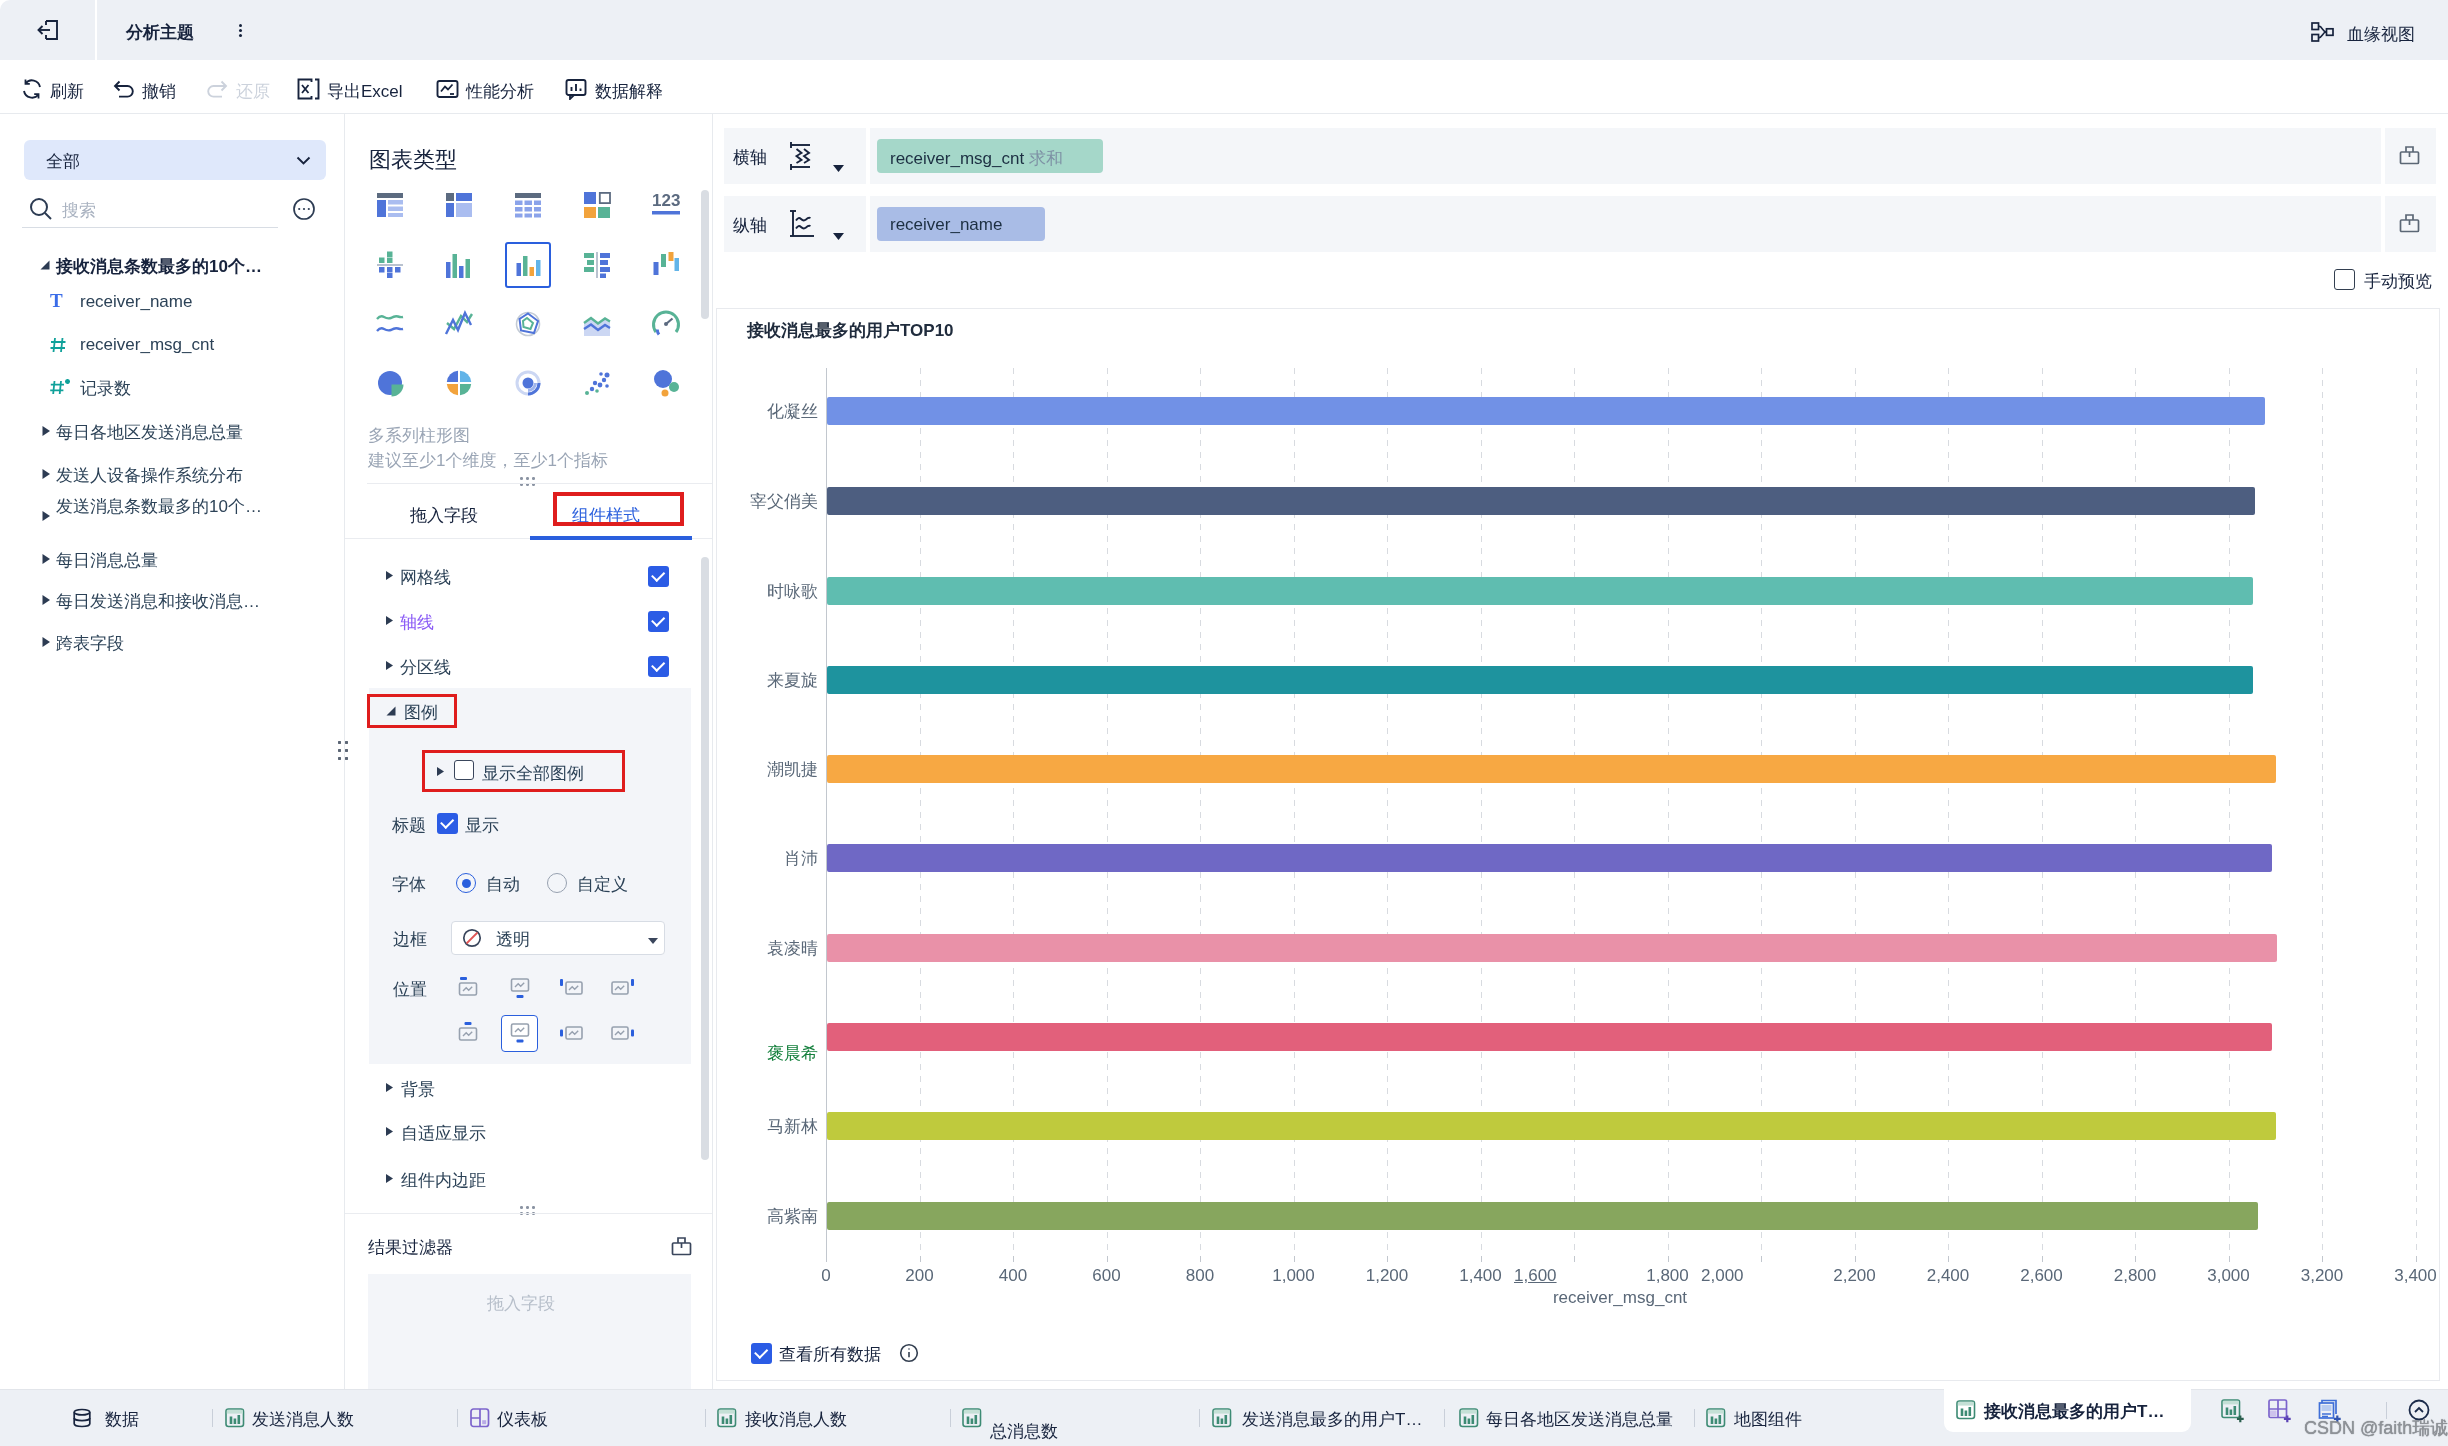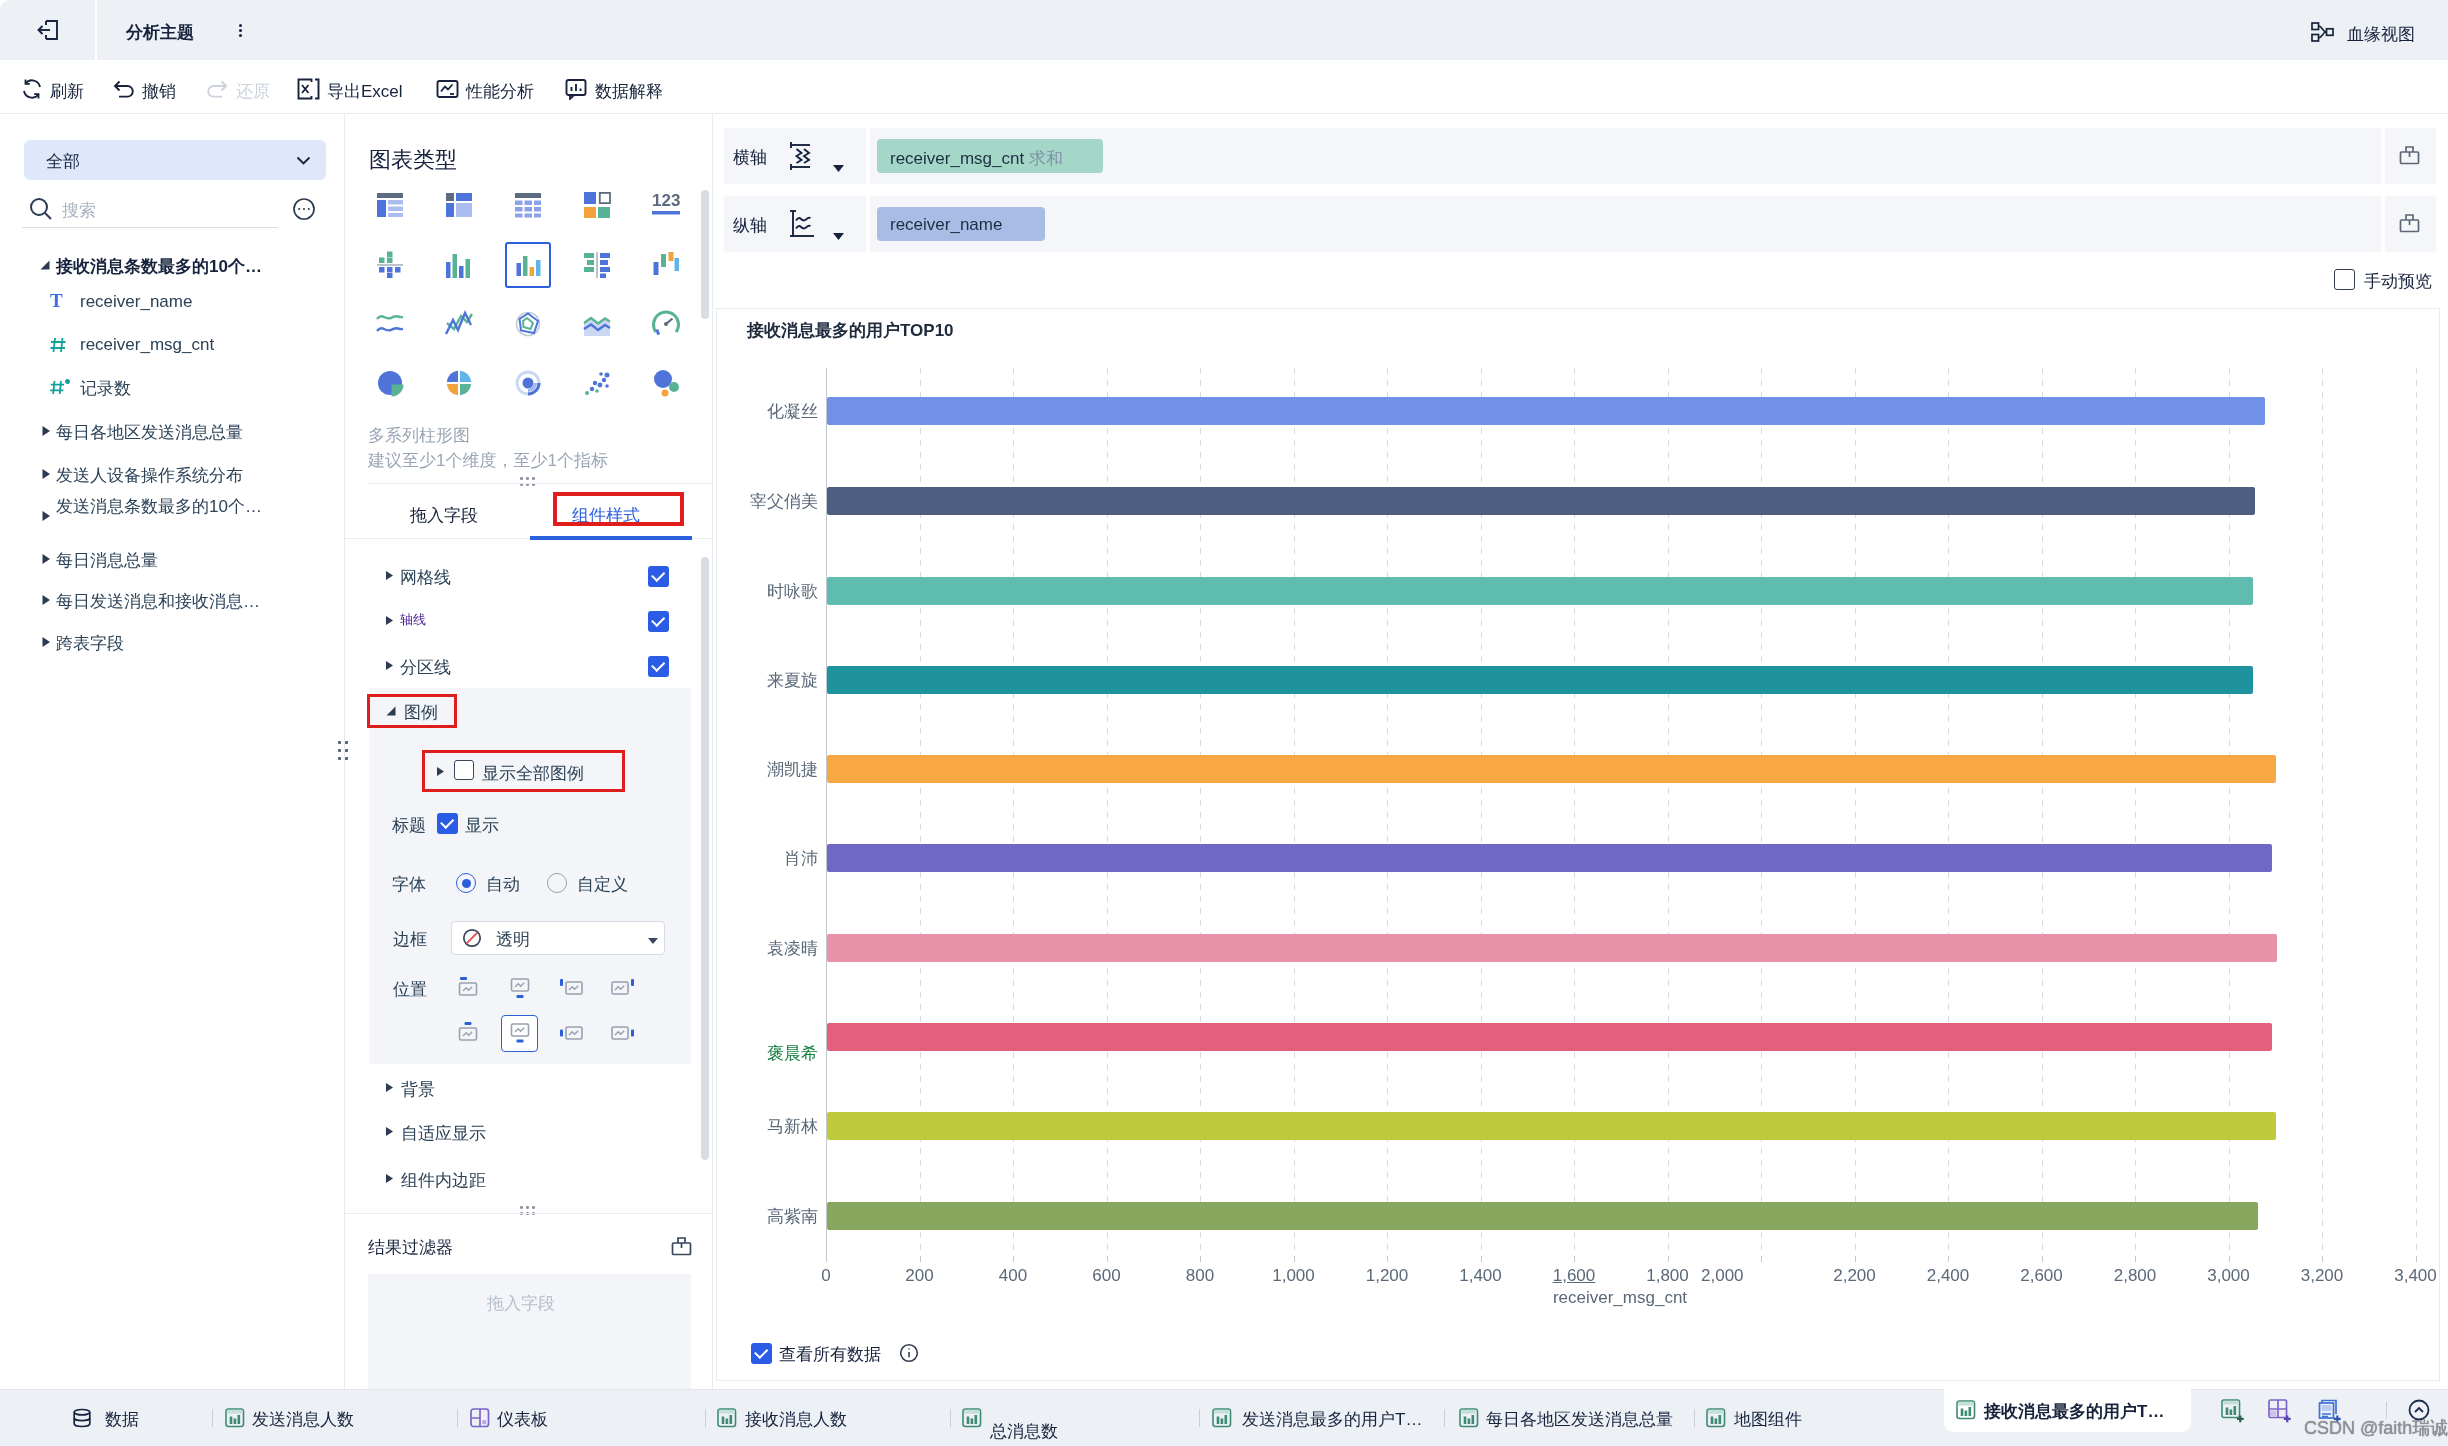--- a/index.html
+++ b/index.html
@@ -287,21 +287,21 @@
 <div class="abs" style="left:530px;top:536px;width:162px;height:3.5px;background:#2a5fdd;"></div>
 
 <svg class="abs" style="left:385px;top:570px;" width="9" height="11" viewBox="0 0 9 11">
     <polygon points="1,1 8,5.5 1,10" fill="#2c3b52"></polygon>
   </svg>
 <div class="txt" style="left:400px;top:566px;font-size:17px;color:#2c4257;">网格线</div>
 <div class="abs chk" style="left:648px;top:566px;"></div>
 <svg class="abs" style="left:385px;top:615px;" width="9" height="11" viewBox="0 0 9 11">
     <polygon points="1,1 8,5.5 1,10" fill="#2c3b52"></polygon>
   </svg>
-<div class="txt" style="left:400px;top:611px;font-size:13px;color:#4c1d95;">轴线</div>
+<div class="txt" style="left:400px;top:611px;font-size:17px;color:#8b5cf6;">轴线</div>
 <div class="abs chk" style="left:648px;top:611px;"></div>
 <svg class="abs" style="left:385px;top:660px;" width="9" height="11" viewBox="0 0 9 11">
     <polygon points="1,1 8,5.5 1,10" fill="#2c3b52"></polygon>
   </svg>
 <div class="txt" style="left:400px;top:656px;font-size:17px;color:#2c4257;">分区线</div>
 <div class="abs chk" style="left:648px;top:656px;"></div>
 
 <div class="abs" style="left:369px;top:688px;width:322px;height:376px;background:#f3f5f9;"></div>
 <svg class="abs" style="left:385px;top:705px;" width="12" height="12" viewBox="0 0 12 12">
     <polygon points="10.5,1.5 10.5,10.5 1.5,10.5" fill="#2c3b52"></polygon>
@@ -515,21 +515,21 @@
 <div class="abs" style="left:827px;top:1202px;width:1431px;height:28px;background:#87a65e;border-radius:2px;"></div>
 <div class="txt" style="left:658px;top:1205px;width:160px;text-align:right;font-size:17px;color:#5a6878;">高紫南</div>
 <div class="txt" style="left:766.0px;top:1266px;width:120px;text-align:center;font-size:17px;color:#5a6878;">0</div>
 <div class="txt" style="left:859.5px;top:1266px;width:120px;text-align:center;font-size:17px;color:#5a6878;">200</div>
 <div class="txt" style="left:953.0px;top:1266px;width:120px;text-align:center;font-size:17px;color:#5a6878;">400</div>
 <div class="txt" style="left:1046.5px;top:1266px;width:120px;text-align:center;font-size:17px;color:#5a6878;">600</div>
 <div class="txt" style="left:1140.0px;top:1266px;width:120px;text-align:center;font-size:17px;color:#5a6878;">800</div>
 <div class="txt" style="left:1233.5px;top:1266px;width:120px;text-align:center;font-size:17px;color:#5a6878;">1,000</div>
 <div class="txt" style="left:1327.0px;top:1266px;width:120px;text-align:center;font-size:17px;color:#5a6878;">1,200</div>
 <div class="txt" style="left:1420.5px;top:1266px;width:120px;text-align:center;font-size:17px;color:#5a6878;">1,400</div>
-<div class="txt" style="left:1514.0px;top:1266px;width:120px;text-align:center;font-size:17px;color:#5a6878;text-decoration:underline;">1,600</div>
+<div class="txt" style="left:1514.0px;top:1266px;width:120px;text-align:left;font-size:17px;color:#5a6878;text-decoration:underline;">1,600</div>
 <div class="txt" style="left:1607.5px;top:1266px;width:120px;text-align:center;font-size:17px;color:#5a6878;">1,800</div>
 <div class="txt" style="left:1701.0px;top:1266px;width:120px;text-align:left;font-size:17px;color:#5a6878;">2,000</div>
 <div class="txt" style="left:1794.5px;top:1266px;width:120px;text-align:center;font-size:17px;color:#5a6878;">2,200</div>
 <div class="txt" style="left:1888.0px;top:1266px;width:120px;text-align:center;font-size:17px;color:#5a6878;">2,400</div>
 <div class="txt" style="left:1981.5px;top:1266px;width:120px;text-align:center;font-size:17px;color:#5a6878;">2,600</div>
 <div class="txt" style="left:2075.0px;top:1266px;width:120px;text-align:center;font-size:17px;color:#5a6878;">2,800</div>
 <div class="txt" style="left:2168.5px;top:1266px;width:120px;text-align:center;font-size:17px;color:#5a6878;">3,000</div>
 <div class="txt" style="left:2262.0px;top:1266px;width:120px;text-align:center;font-size:17px;color:#5a6878;">3,200</div>
 <div class="txt" style="left:2355.5px;top:1266px;width:120px;text-align:center;font-size:17px;color:#5a6878;">3,400</div>
 <div class="txt" style="left:1520px;top:1288px;width:200px;text-align:center;font-size:17px;color:#5a6878;">receiver_msg_cnt</div>

